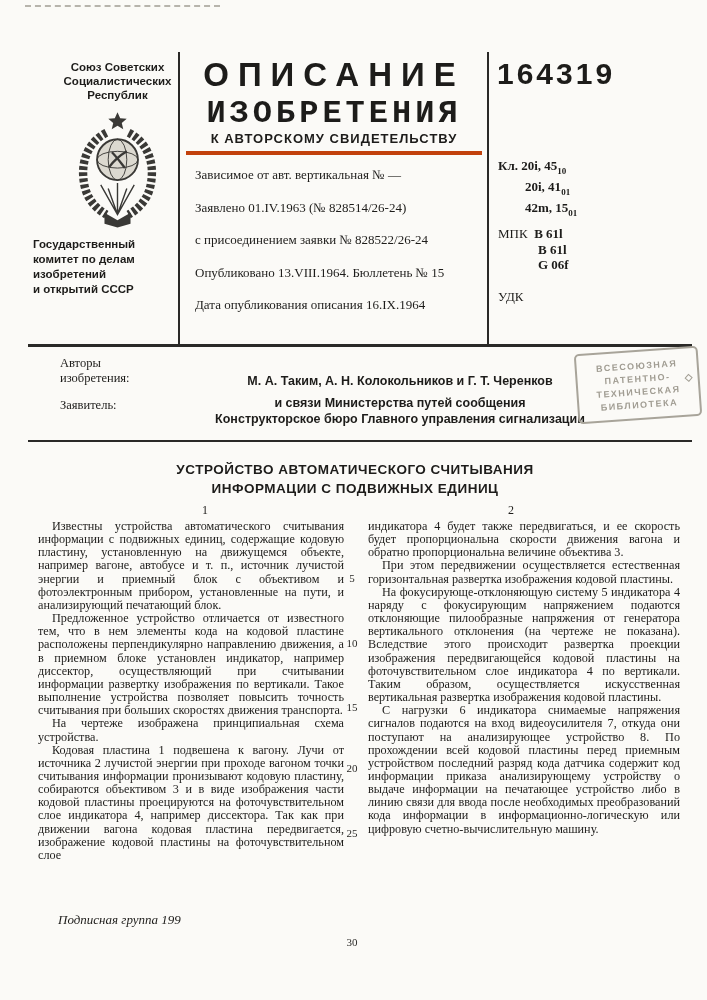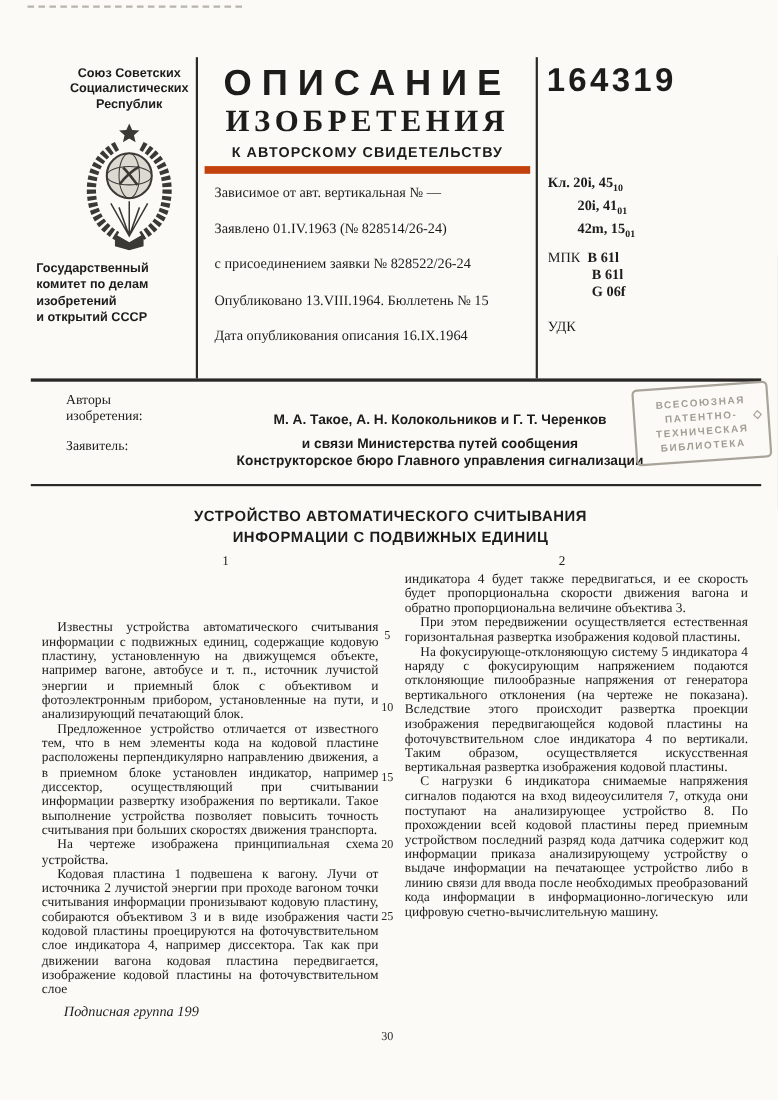--- a/index.html
+++ b/index.html
@@ -21,24 +21,24 @@
   
   .union{left:40px;top:60px;width:155px;text-align:center;
     font-family:"Liberation Sans", sans-serif;font-weight:bold;font-size:11.5px;line-height:14px;}
   .emblem{left:71px;top:110px;width:93px;height:118px;}
   .committee{left:33px;top:237px;width:162px;text-align:left;
     font-family:"Liberation Sans", sans-serif;font-weight:bold;font-size:11.5px;line-height:15px;}
   
   .doc-type1{left:188px;top:56px;width:292px;text-align:center;
     font-family:"Liberation Sans", sans-serif;font-weight:800;font-size:33px;letter-spacing:9px;white-space:nowrap;}
   .doc-type2{left:188px;top:95px;width:292px;text-align:center;
-    font-family:Liberation Serif, serif;font-weight:800;font-size:28px;letter-spacing:4px;white-space:nowrap;}
+    font-family:Liberation Mono, monospace;font-weight:800;font-size:32px;letter-spacing:4px;white-space:nowrap;}
   .doc-subtitle{left:186px;top:131px;width:296px;text-align:center;
     font-family:"Liberation Sans", sans-serif;font-weight:bold;font-size:13px;letter-spacing:1px;
-    padding-bottom:5px;border-bottom:7px solid #c2410c;white-space:nowrap;}
+    padding-bottom:5px;border-bottom:4px solid #c2410c;white-space:nowrap;}
   .fields{left:195px;top:167px;width:288px;font-size:13px;}
   .fields div{margin-bottom:16.5px;white-space:nowrap;}
   
   .patent-number{left:497px;top:57px;font-family:"Liberation Sans", sans-serif;
     font-weight:800;font-size:30px;letter-spacing:3px;}
   .kl-block{left:498px;top:158px;font-size:13px;font-weight:bold;line-height:15.5px;}
   .kl-block .ind{padding-left:27px;}
   .kl-block sub{font-size:9px;}
   .mpk-block{left:498px;top:226px;font-size:13px;line-height:15.5px;}
   .mpk-block .lbl{font-style:normal;}
@@ -61,21 +61,21 @@
   
   .inv-title{left:100px;top:460px;width:510px;text-align:center;
     font-family:"Liberation Sans", sans-serif;font-weight:bold;font-size:13.5px;line-height:19px;letter-spacing:0.5px;}
   
   .colnum{font-size:12px;}
   .colnum1{left:202px;top:503px;}
   .colnum2{left:508px;top:503px;}
   .bodycol{top:520px;width:306px;font-size:12.2px;line-height:13.15px;text-align:justify;}
   .bodycol p{margin:0;text-indent:14px;}
   .bodycol p.noind{text-indent:0;}
-  .leftcol{left:38px;margin-top:44px;}
+  .leftcol{left:38px;}
   .rightcol{left:368px;width:312px;}
   .linenum{left:341px;width:22px;text-align:center;font-size:11px;color:#2a2927;}
   .footer-note{left:58px;top:912px;font-style:italic;font-size:13px;}
 </style>
 </head>
 <body>
 
 <div class="page">
 
   <div class="abs cutmarks"></div>
@@ -137,21 +137,21 @@
     <div class="ind"><b>В 61l</b></div>
     <div class="ind"><b>G 06f</b></div>
   </div>
 
   <div class="abs udk">УДК</div>
 
   <div class="abs authors-label">
     <div>Авторы</div>
     <div>изобретения:</div>
   </div>
-  <div class="abs authors-names">М. А. Такое, А. Н. Колокольников и Г. Т. Черенков</div>
+  <div class="abs authors-names">М. А. Таким, А. Н. Колокольников и Г. Т. Черенков</div>
   <div class="abs applicant-label">Заявитель:</div>
   <div class="abs applicant">
     <div>и связи Министерства путей сообщения</div>
     <div>Конструкторское бюро Главного управления сигнализации</div>
   </div>
 
   <div class="abs stamp">
     <div>ВСЕСОЮЗНАЯ</div>
     <div>ПАТЕНТНО-</div>
     <div>ТЕХНИЧЕСКАЯ</div>

